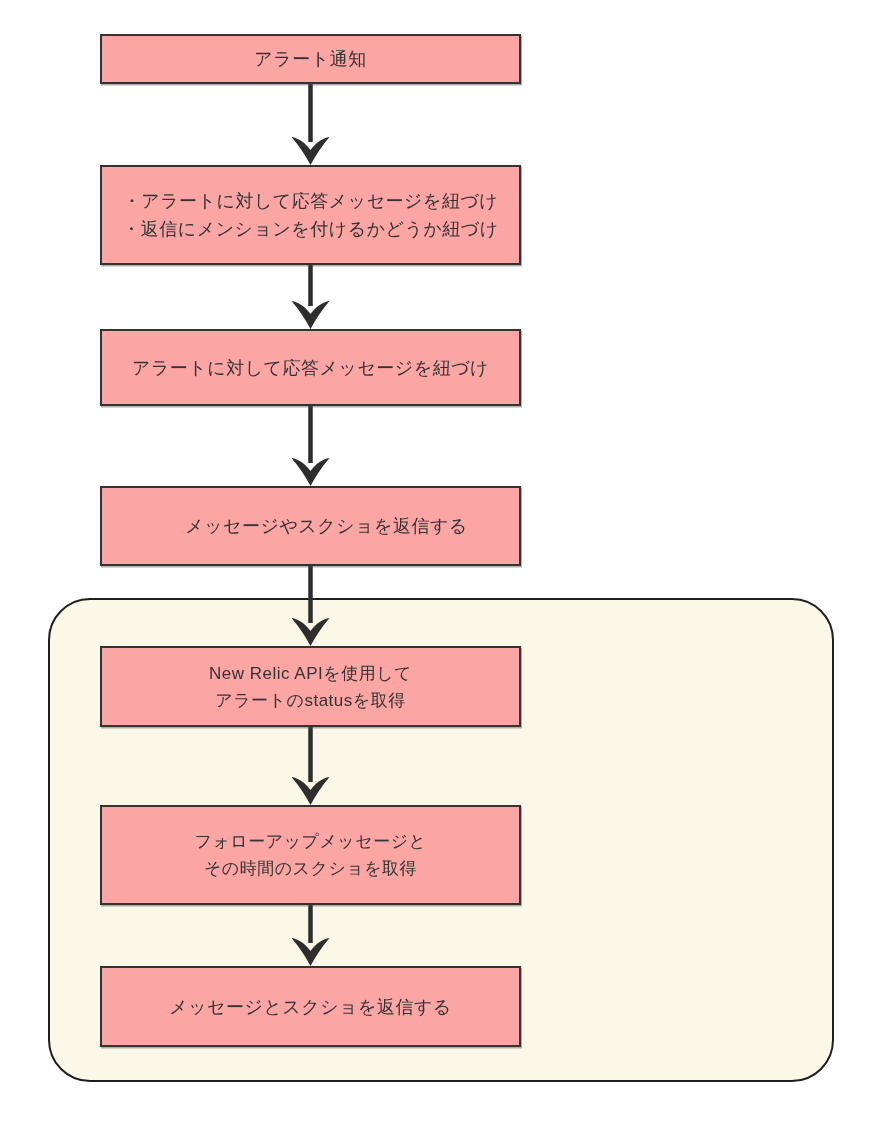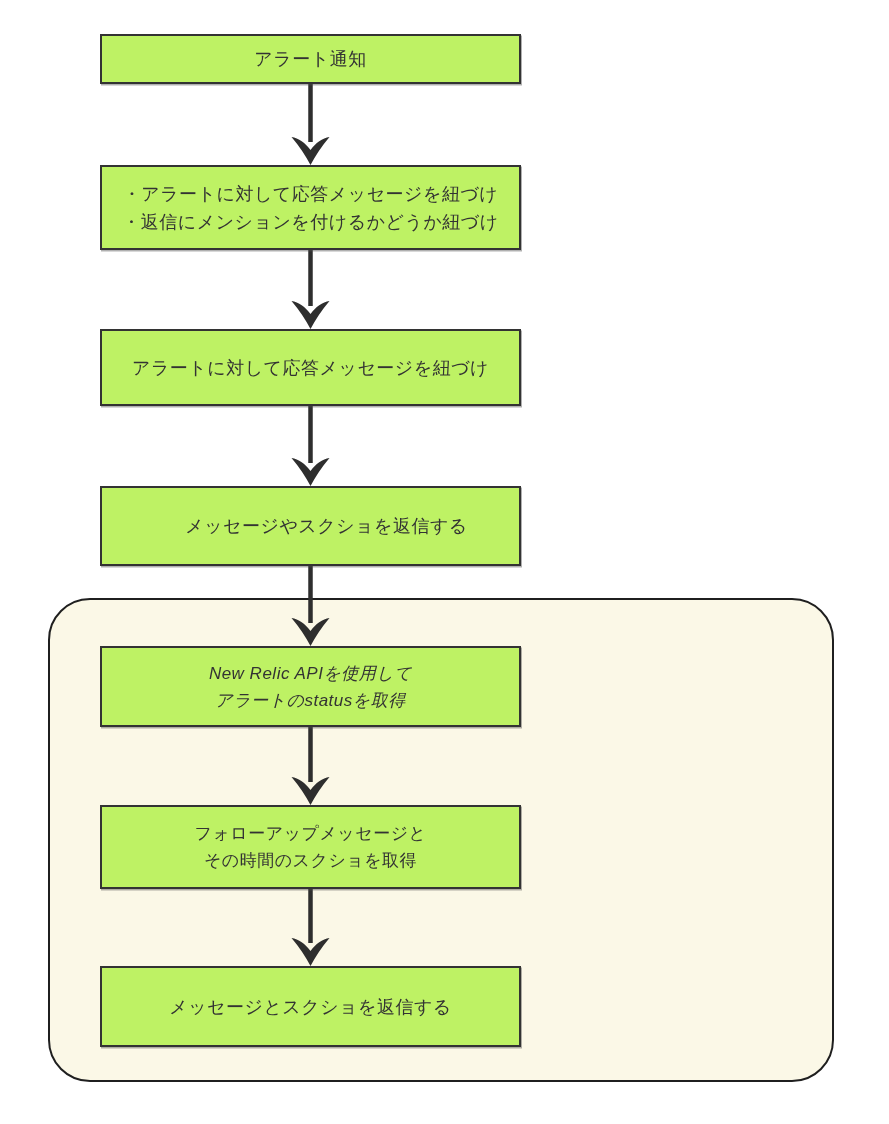--- a/index.html
+++ b/index.html
@@ -47,40 +47,40 @@
     left: 0;
     top: 0;
     z-index: 3;
   }
   
   .node {
     position: absolute;
     left: 100px;
     width: 421px;
     box-sizing: border-box;
-    background: #bef264;
+    background: #fca5a5;
     border: 2px solid #333333;
     box-shadow: 1px 1.5px 0 rgba(80,80,80,0.45);
     display: flex;
     align-items: center;
     justify-content: center;
     text-align: center;
     font-size: 18px;
     line-height: 28px;
     color: #333333;
     letter-spacing: 0.5px;
     white-space: pre-line;
     z-index: 4;
   }
   .node-1 { top: 34px;  height: 50px; }
-  .node-2 { top: 165px; height: 85px; }
+  .node-2 { top: 165px; height: 100px; }
   .node-3 { top: 329px; height: 77px; }
   .node-4 { top: 486px; height: 80px; padding-left: 32px; }
-  .node-5 { top: 646px; height: 81px; font-size: 17px; line-height: 27px; font-style: italic; }
-  .node-6 { top: 805px; height: 84px; font-size: 17px; line-height: 27px; }
+  .node-5 { top: 646px; height: 81px; font-size: 17px; line-height: 27px; }
+  .node-6 { top: 805px; height: 100px; font-size: 17px; line-height: 27px; }
   .node-7 { top: 966px; height: 81px; }
 </style>
 </head>
 <body>
 
 <div class="canvas">
 
   <div class="group-container"></div>
 
   <svg class="arrows" width="889" height="1124" viewBox="0 0 889 1124">

